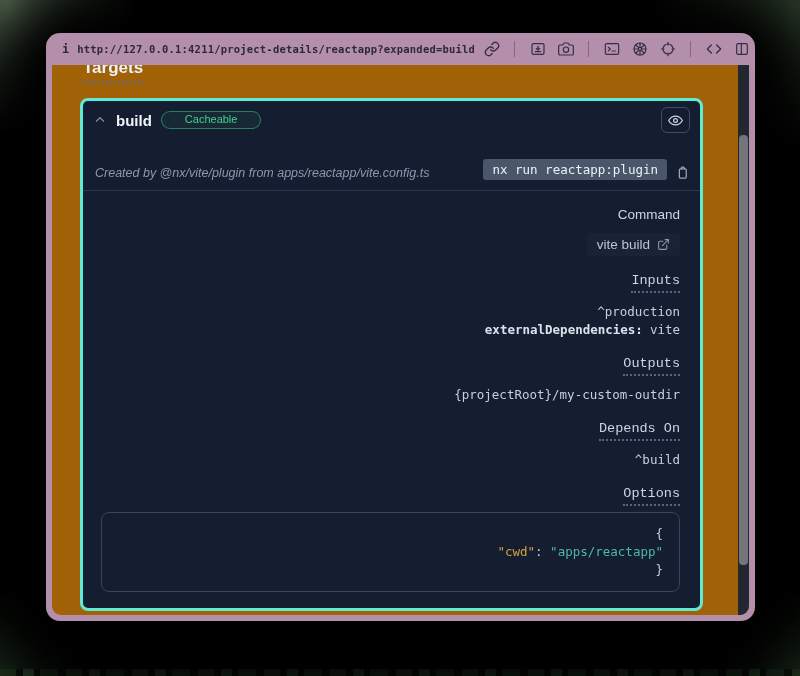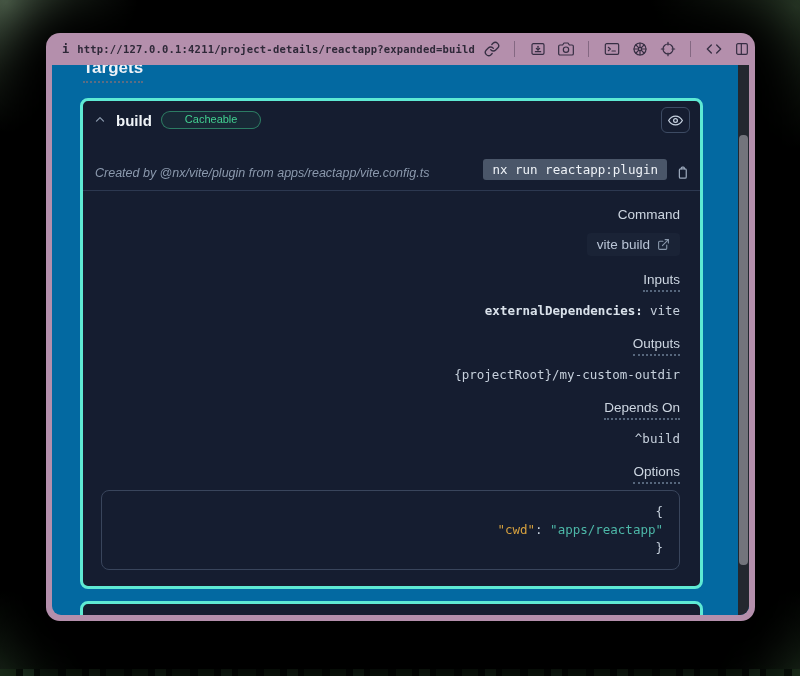--- a/index.html
+++ b/index.html
@@ -34,34 +34,34 @@
     font-family:"DejaVu Sans Mono", monospace;font-size:10.5px;font-weight:bold;
     letter-spacing:.2px;white-space:nowrap;
   }
   .tb-right{margin-left:auto;display:flex;align-items:center;gap:11px;}
   .tb-btn{width:17px;height:17px;color:#362e43;cursor:pointer;display:flex;align-items:center;justify-content:center;}
   .tb-btn svg{width:16px;height:16px;}
   .tb-sep{width:1px;height:16px;background:rgba(42,32,52,.35);margin:0 3px;}
   
   .viewport{
     position:absolute;left:6px;right:6px;top:32px;bottom:6px;
-    background:#0369a1;border-radius:0 0 9px 9px;overflow:hidden;
+    background:#a16207;border-radius:0 0 9px 9px;overflow:hidden;
   }
   .scrollbar{position:absolute;top:0;bottom:0;right:0;width:11px;background:#23272f;}
   .scroll-thumb{position:absolute;right:1px;width:9px;top:70px;height:430px;background:#73747c;border-radius:4px;}
   .page{padding:0 46px 0 28px;margin-top:-7px;color:#c8d2de;}
   
   .page-title{
     display:inline-block;font-size:17px;font-weight:bold;color:#eef2f7;
     border-bottom:2px dotted #5d6d83;padding-bottom:3px;margin:0 0 15px 3px;
   }
   .section-label{
     font-size:13.5px;color:#cdd6e1;display:inline-block;margin:0;font-weight:normal;
   }
-  .dotted{border-bottom:2px dotted #56667c;padding-bottom:3px;}
+  .dotted{border-bottom:2px dotted #56667c;padding-bottom:3px;font-family:Liberation Mono, monospace;}
   
   .card{border:3px solid #5eead4;border-radius:8px;background:#151d30;}
   .card-head{display:flex;align-items:center;gap:9px;padding:6px 10px 4px 10px;min-height:24px;cursor:pointer;}
   .chev{width:14px;height:14px;color:#8b99ad;flex:0 0 auto;}
   .target-name{font-size:15px;font-weight:bold;color:#f1f5f9;}
   .badge{
     font-size:11px;color:#42cf90;border:1px solid rgba(66,207,144,.5);
     background:rgba(66,207,144,.07);border-radius:10px;padding:2px 23px 3px;line-height:1;
   }
   .eye-btn{
@@ -208,20 +208,21 @@
                     <polyline points="15 3 21 3 21 9"></polyline>
                     <line x1="10" y1="14" x2="21" y2="3"></line>
                   </svg>
               </span>
             </div>
           </div>
 
           <div class="section">
             <span class="section-label dotted">Inputs</span>
             <div class="section-content mono">
+              <div>^production</div>
               <div><span class="mono-key">externalDependencies:</span><span class="mono-val">vite</span></div>
             </div>
           </div>
 
           <div class="section">
             <span class="section-label dotted">Outputs</span>
             <div class="section-content mono">
               <div>{projectRoot}/my-custom-outdir</div>
             </div>
           </div>

